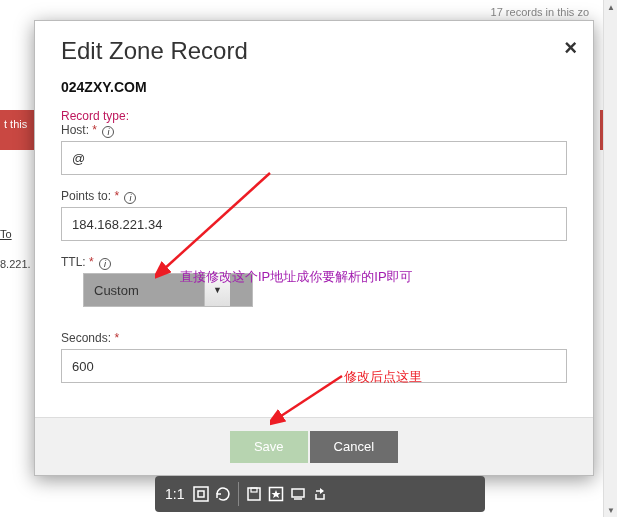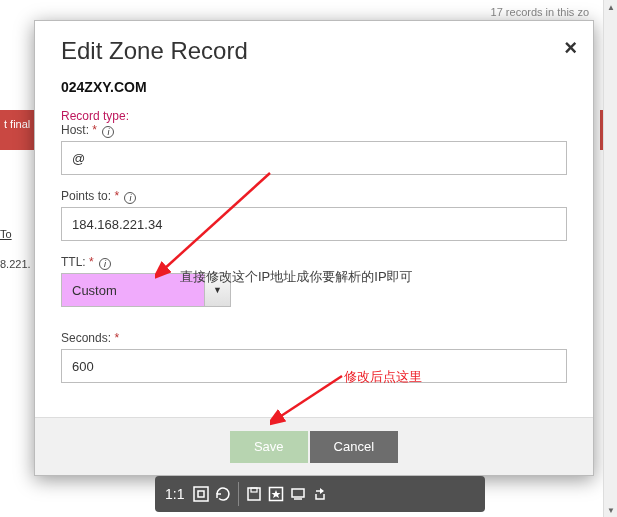--- a/index.html
+++ b/index.html
@@ -122,21 +122,22 @@
       position: relative;
       width: 170px;
     }
     .select-input {
       width: 100%;
       height: 34px;
       border: 1px solid #bdbdbd;
       font-size: 13px;
       padding: 0 10px;
       color: #333;
-      background: #f0abfc;
+      background: #a3a3a3;
+      margin-left: 22px;
     }
     .select-btn {
       position: absolute;
       right: 1px; top: 1px;
       width: 26px; height: 32px;
       border-left: 1px solid #bdbdbd;
       background: linear-gradient(#f8f8f8, #e0e0e0);
       display: flex;
       align-items: center;
       justify-content: center;
@@ -159,21 +160,21 @@
       padding: 0 24px;
       border: none;
       font-size: 13px;
       color: #fff;
       cursor: pointer;
     }
     .btn-save { background: #b7d4b0; }
     .btn-cancel { background: #6d6d6d; }
     .annotation1 {
       position: absolute;
-      color: #404040;
+      color: #a21caf;
       font-size: 13px;
       font-weight: normal;
       left: 180px;
       top: 268px;
       font-family: "SimSun", Arial, sans-serif;
     }
     .annotation2 {
       position: absolute;
       color: #ed1c24;
       font-size: 13px;
@@ -217,21 +218,21 @@
       display: flex; align-items: center; justify-content: center;
       background: #f0f0f0;
       color: #666;
     }
   </style>
 </head>
 <body>
 
 <div class="page-bg">
   <div class="bg-records">17 records in this zo</div>
-  <div class="bg-strip-red">t final</div>
+  <div class="bg-strip-red">t this</div>
   <div class="bg-strip-red2"></div>
   <div class="bg-label-to">To</div>
   <div class="bg-ip">8.221.</div>
   <div class="bg-restore">↻ Restore Defaults</div>
 </div>
 
 <div class="modal">
   <div class="close-btn">×</div>
   <div class="modal-title">Edit Zone Record</div>
 

